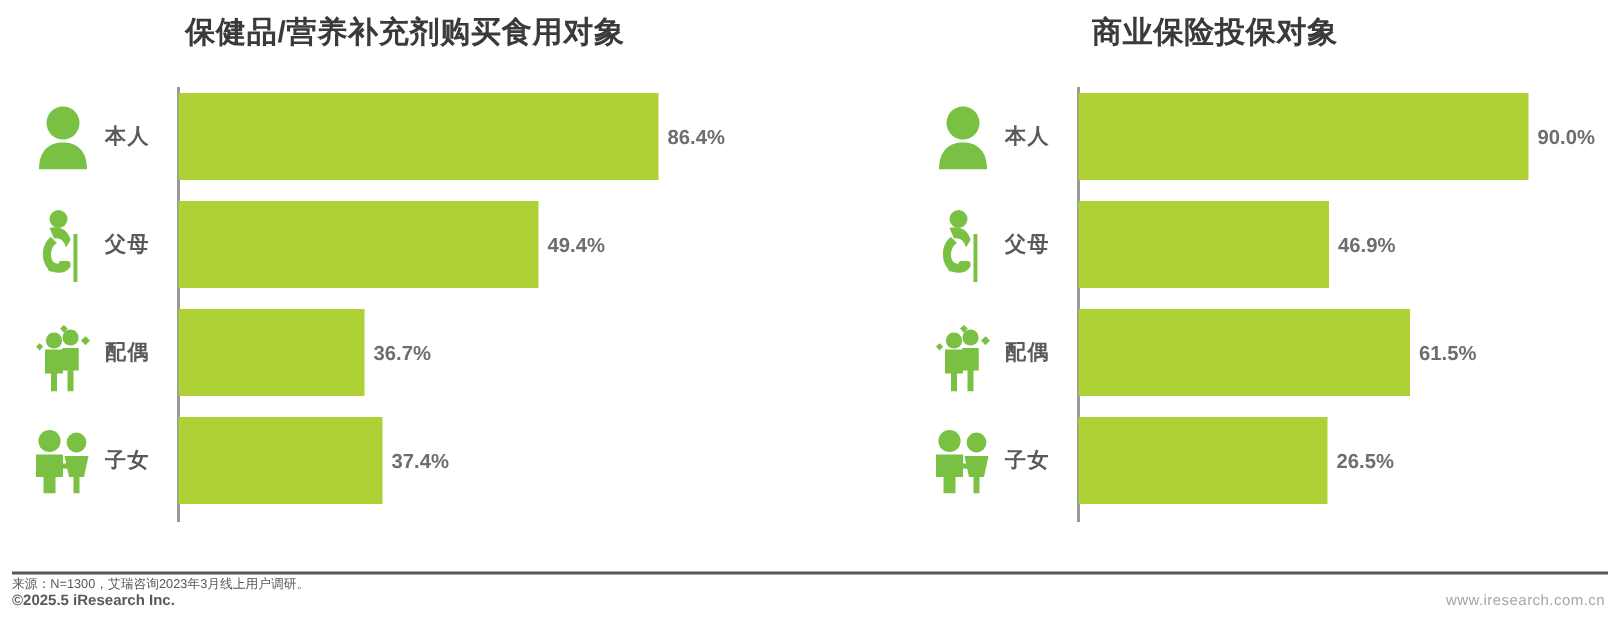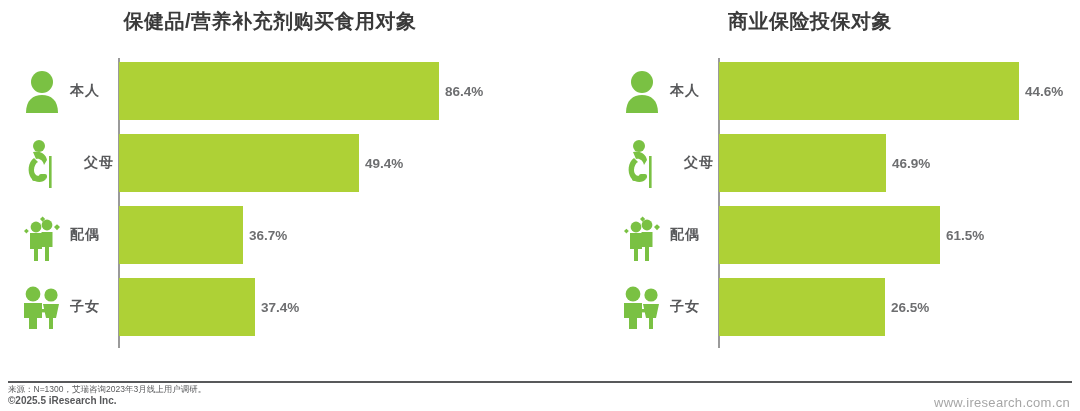--- a/index.html
+++ b/index.html
@@ -50,21 +50,21 @@
   .rows{position:absolute;top:0;left:0;right:0;bottom:0;}
 
   .row{
     position:absolute;
     left:0;right:0;
     height:58px;
     display:flex;
     align-items:center;
   }
   .row-0{top:4px;}
-  .row-1{top:76px;text-align:right;}
+  .row-1{top:76px;}
   .row-2{top:148px;}
   .row-3{top:220px;}
 
   .cat-icon{
     position:absolute;
     left:8px;
     width:52px;height:58px;
     display:flex;align-items:center;justify-content:center;
   }
   .cat-icon svg{display:block;}
@@ -123,21 +123,21 @@
     position:absolute;
     left:8px;top:14px;
     font-size:10px;
     font-weight:bold;
     color:#58595b;
     white-space:nowrap;
   }
   .footer-url{
     position:absolute;
     right:10px;top:14px;
-    font-size:13px;
+    font-size:10px;
     color:#a6a6a6;
     white-space:nowrap;
     letter-spacing:.3px;
   }
 </style>
 </head>
 <body>
 
 <div class="slide">
 
@@ -230,21 +230,21 @@
         <div class="row row-0">
           <div class="cat-icon">
             <svg width="40" height="44" viewBox="0 0 40 44">
               <circle cx="20" cy="13" r="11" fill="#7ac143"></circle>
               <path d="M4 44 C4 31 11 26 20 26 C29 26 36 31 36 44 Z" fill="#7ac143"></path>
             </svg>
           </div>
           <div class="cat-label">本人</div>
           <div class="bar-wrap">
             <div class="bar" style="width:300px"></div>
-            <div class="bar-value">44.6%</div>
+            <div class="bar-value">90.0%</div>
           </div>
         </div>
 
         <div class="row row-1">
           <div class="cat-icon">
             <svg width="40" height="50" viewBox="0 0 40 50">
               <circle cx="17" cy="8" r="6" fill="#7ac143"></circle>
               <path d="M11 14 C18 12 24 16 25 22 L22 27 C21 22 17 20 14 21 Z" fill="#7ac143"></path>
               <path d="M12 20 C6 24 5 34 9 40 C13 45 21 45 24 41 L19 37 C16 39 12 37 12 32 C12 28 14 25 16 24 Z" fill="#7ac143"></path>
               <rect x="10" y="38" width="9" height="5" rx="2" fill="#7ac143"></rect>

